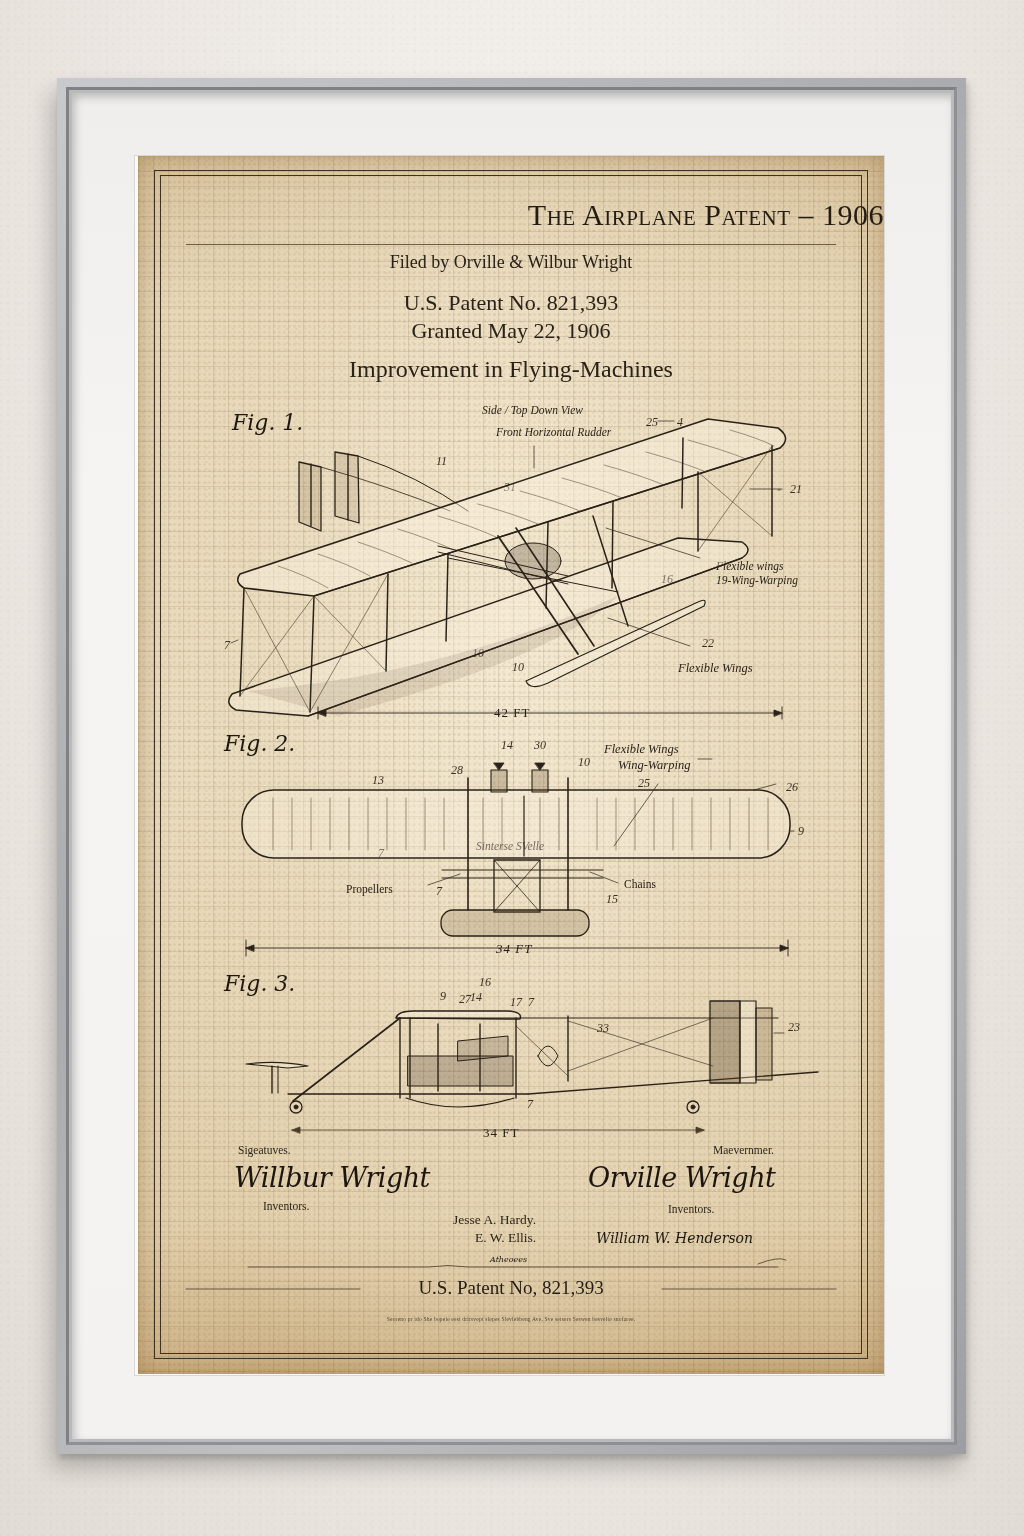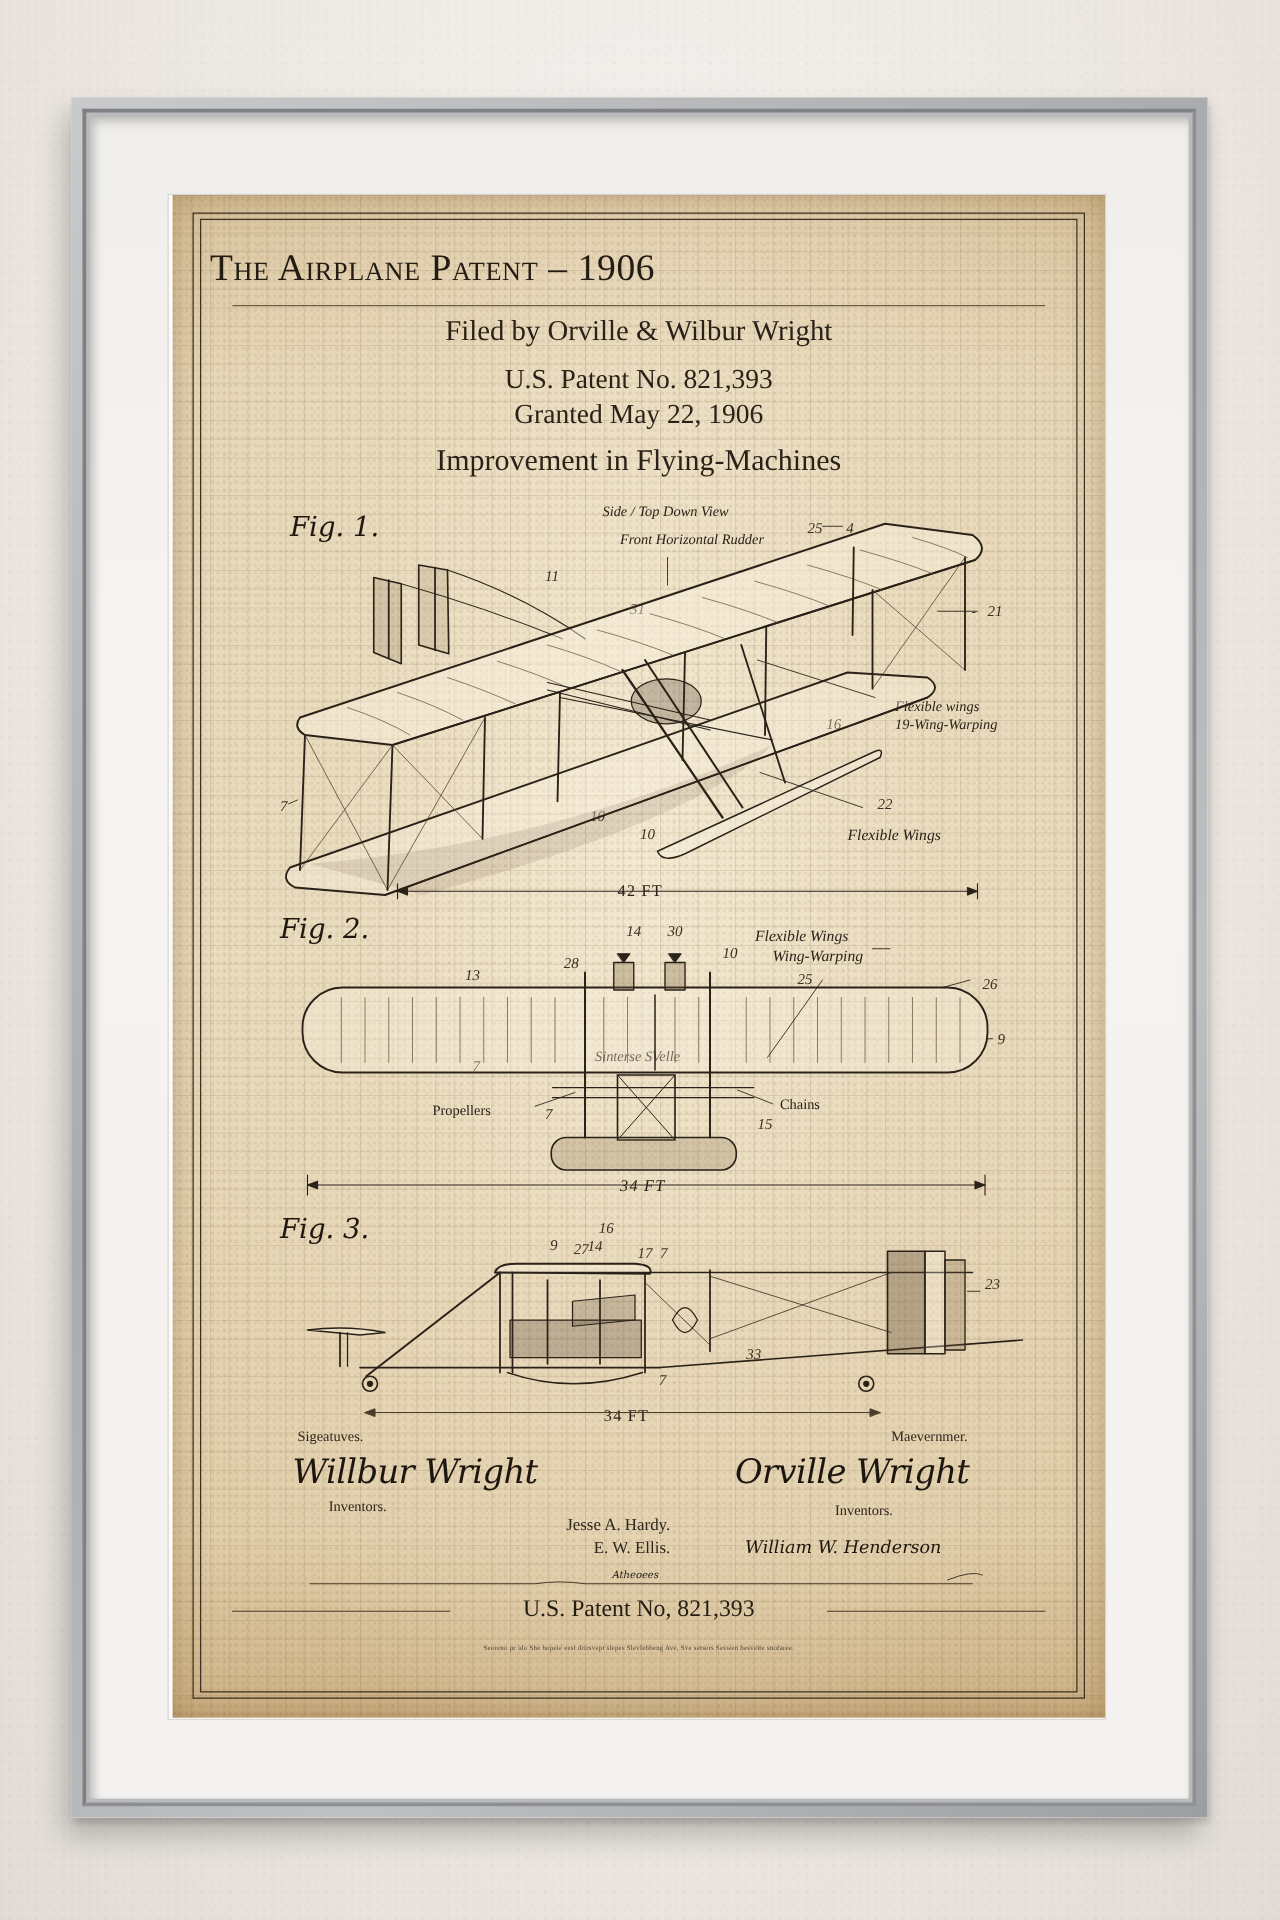--- a/index.html
+++ b/index.html
@@ -61,32 +61,32 @@
   }
   .border-outer {
     position: absolute; left: 16px; top: 14px; right: 16px; bottom: 15px;
     border: 1.6px solid #3d3223;
   }
   .border-inner {
     position: absolute; left: 22px; top: 19px; right: 22px; bottom: 20px;
     border: 1.2px solid #3d3223;
   }
   .title {
-    position: absolute; left: 0; right: 0; top: 42px; text-align: left;
+    position: absolute; left: 0; right: 0; top: 42px; text-align: right;
     font-size: 30px; letter-spacing: .5px; font-variant: small-caps;
     color: #231c13;
     padding-left: 30px;
   }
   .title-rule {
     position: absolute; left: 48px; right: 48px; top: 88px; height: 1px; background: #6e5c44;
   }
   .line {
     position: absolute; left: 0; right: 0; text-align: center; color: #2a2218;
   }
-  .filed { top: 96px; font-size: 23px; }
+  .filed { top: 96px; font-size: 18px; }
   .patno { top: 134px; font-size: 22px; }
   .granted { top: 162px; font-size: 22px; }
   .improvement { top: 200px; font-size: 24px; }
   .fig-label {
     position: absolute; font-family: "DejaVu Serif", serif; font-style: italic;
     font-size: 22px; color: #1f1810;
   }
   .annot {
     position: absolute; font-style: italic; font-size: 12.5px; color: #2a2218; white-space: nowrap;
   }
@@ -180,21 +180,21 @@
 
   <div class="dim-label" style="left:358px; top:785px; font-style:italic;">34 FT</div>
 
   <div class="fig-label" style="left:86px; top:815px;">Fig. 3.</div>
   <span class="num" style="left:341px; top:819px;">16</span>
   <span class="num" style="left:285px; top:836px;padding-left:36px;">27</span>
   <span class="num" style="left:302px; top:833px;">9</span>
   <span class="num" style="left:332px; top:834px;">14</span>
   <span class="num" style="left:372px; top:839px;">17</span>
   <span class="num" style="left:390px; top:839px;">7</span>
-  <span class="num" style="left:444px; top:920px;margin-left:15px;">33</span>
+  <span class="num" style="left:444px; top:865px;margin-left:15px;">33</span>
   <span class="num" style="left:650px; top:864px;">23</span>
   <span class="num" style="left:389px; top:941px;">7</span>
 
   <div class="dim-label" style="left:345px; top:969px;">34 FT</div>
 
   <svg class="drawing" width="746" height="1218" viewBox="0 0 746 1218">
     <g fill="none" stroke="#2a2218" stroke-linecap="round" stroke-linejoin="round">
 
       <g>
 

